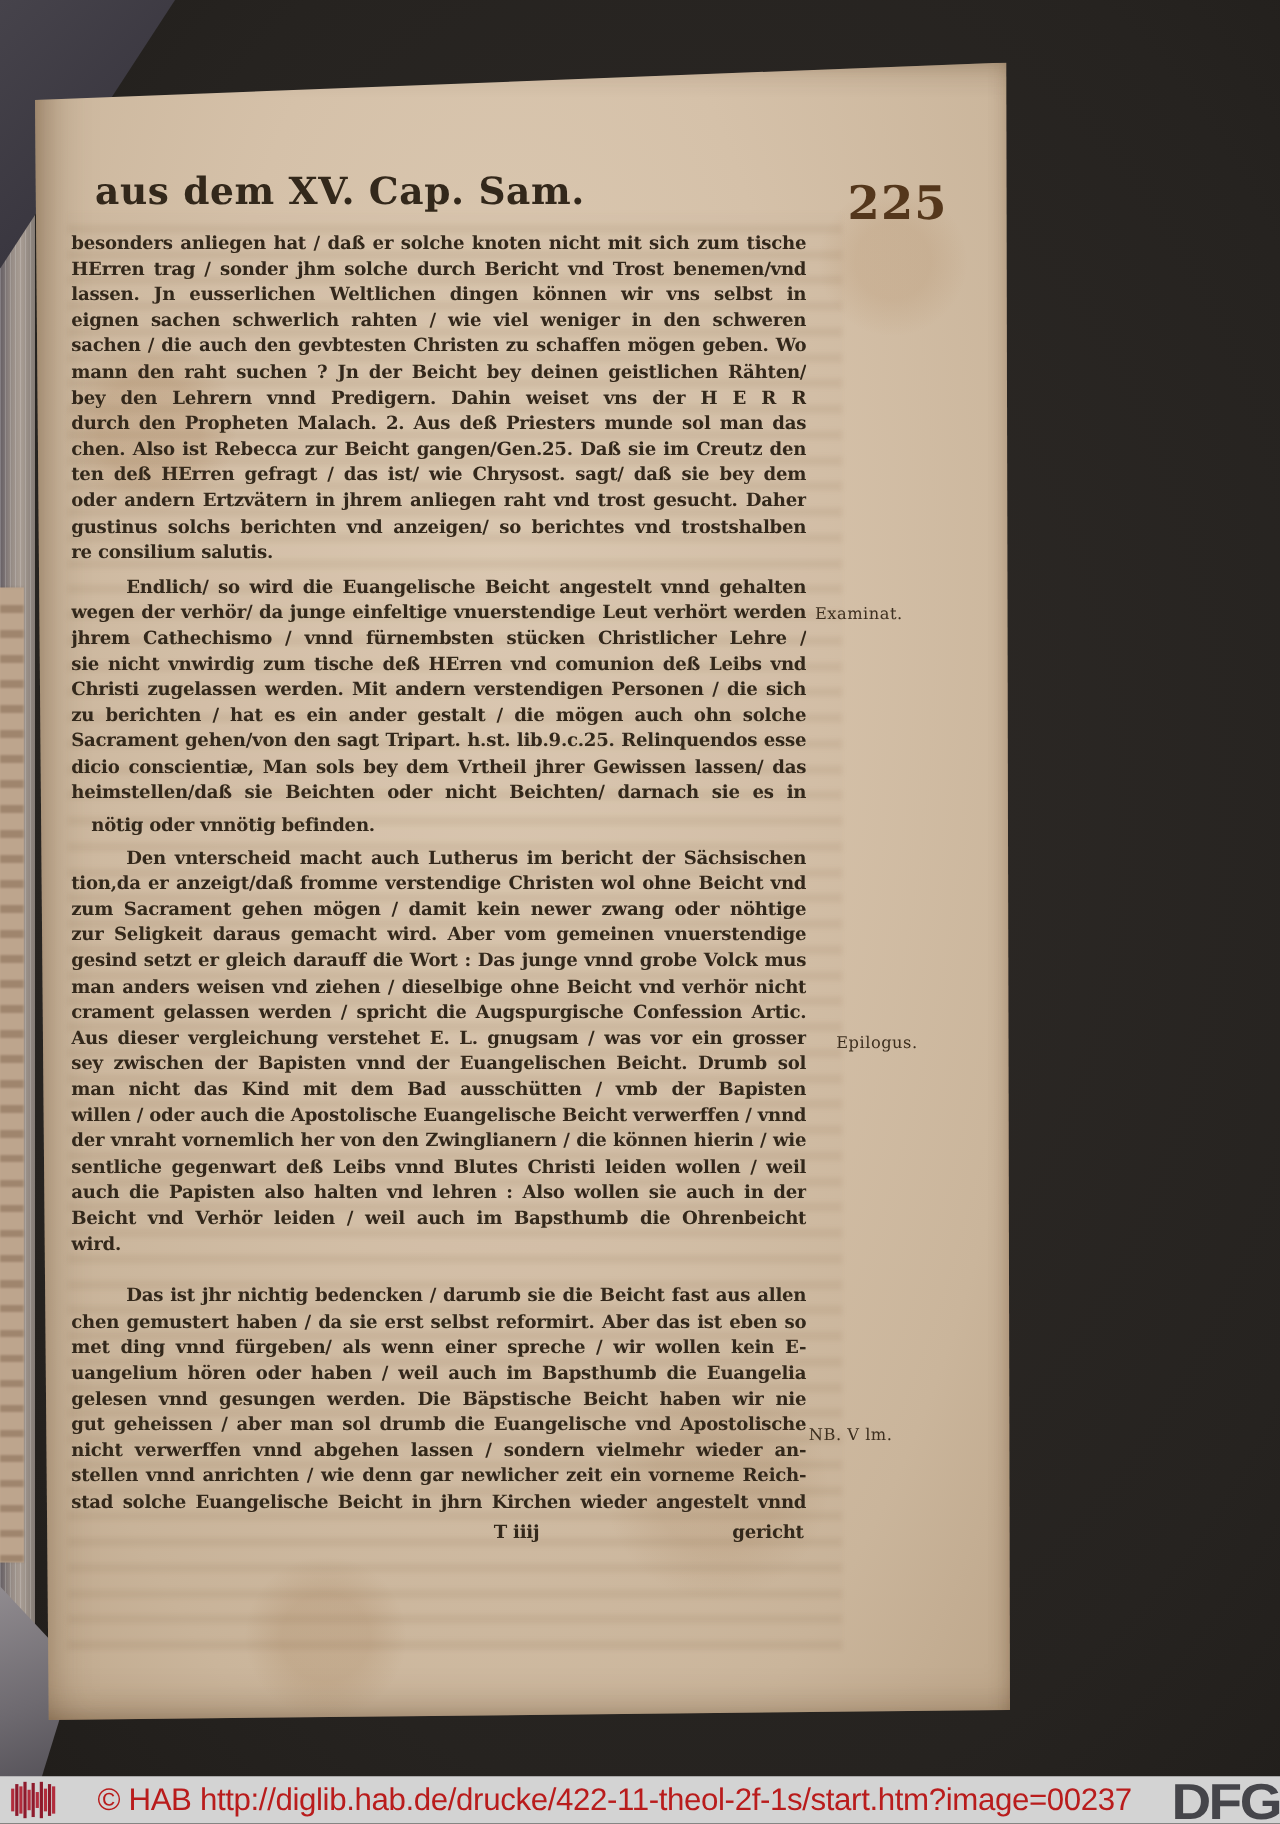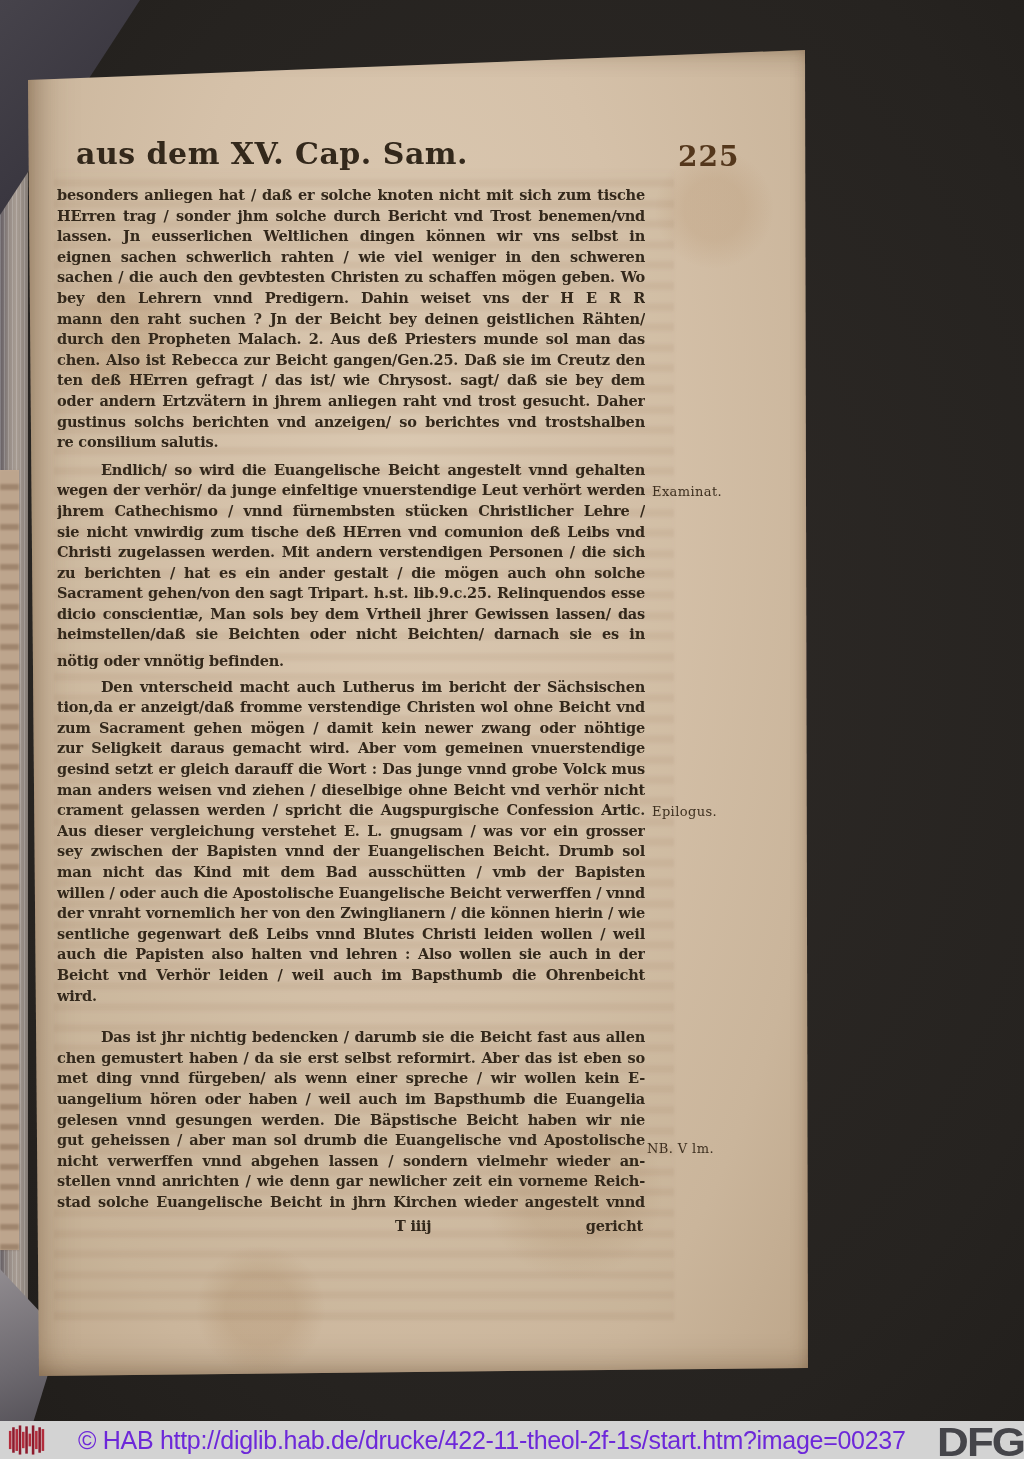--- a/index.html
+++ b/index.html
@@ -39,46 +39,46 @@
     radial-gradient(circle at 88% 12%, rgba(150,100,50,.12) 0 30px, transparent 60px),
     radial-gradient(circle at 70% 86%, rgba(140,95,48,.10) 0 50px, transparent 90px),
     radial-gradient(circle at 30% 95%, rgba(140,95,48,.14) 0 35px, transparent 65px);}
   .ghost{position:absolute;left:28px;top:120px;width:620px;height:1150px;filter:blur(1.6px);
     background:repeating-linear-gradient(0deg,rgba(118,84,52,.09) 0 8px,rgba(118,84,52,.015) 8px 20.6px);}
 
   
   .running-title{position:absolute;left:50px;top:86px;width:600px;text-align:left;
     font-size:30px;font-weight:bold;color:#33281b;letter-spacing:.5px;}
   .page-number{position:absolute;left:652px;top:90px;width:90px;
-    font-size:28px;font-weight:bold;color:#54371c;letter-spacing:1px;}
+    font-size:37px;font-weight:bold;color:#54371c;letter-spacing:1px;}
 
   
   .body-text{position:absolute;left:31px;top:135px;width:588px;
     font-size:14.5px;line-height:20.6px;font-weight:700;color:#33281b;letter-spacing:-0.2px;}
   .tline{text-align:justify;text-align-last:justify;height:20.6px;overflow:hidden;}
   .tline.lastleft{text-align-last:left;}
   .para{margin:0;}
   .para.after-gap{margin-bottom:7px;}
   .para.indent .tline:first-child{text-indent:44px;}
   .para.gap-before{margin-top:21px;}
-  .bline{margin:6px 0 5px;height:20.6px;overflow:hidden;}
+  .bline{margin:6px 16px 5px;height:20.6px;overflow:hidden;}
   .sigrow{margin-top:3px;display:flex;justify-content:space-between;padding-left:338px;padding-right:2px;}
 
   
   .mnote{position:absolute;left:626px;width:110px;font-size:13px;font-weight:400;
     color:#3d2f1f;letter-spacing:.4px;}
   .mnote-1{top:434px;}
-  .mnote-2{top:754px;}
+  .mnote-2{top:777px;margin-left:17px;}
   .mnote-3{top:1091px;left:621px;}
 
   
   .footer{position:absolute;left:0;bottom:0;width:1024px;height:38px;background:#d3d3d3;
     display:flex;align-items:center;font-family:"Liberation Sans",sans-serif;}
   .hab-icon{margin-left:8px;flex:0 0 auto;}
-  .attr{margin-left:30px;font-size:25px;color:#6d28d9;letter-spacing:-0.3px;white-space:nowrap;}
+  .attr{margin-left:30px;font-size:25px;color:#b91c1c;letter-spacing:-0.3px;white-space:nowrap;}
   .dfg{position:absolute;right:0px;bottom:-6px;font-size:44px;font-weight:800;color:#45454a;
     letter-spacing:-2px;font-family:"Liberation Sans",sans-serif;transform:scaleY(.92);transform-origin:bottom;}
 </style>
 </head>
 <body>
 
 <div class="backdrop"></div>
 <div class="page-stack"></div>
 <div class="prev-page-sliver"></div>
 <div class="corner-wedge-top"></div>
@@ -91,22 +91,22 @@
   <div class="running-title">aus dem XV. Cap. Sam.</div>
   <div class="page-number">225</div>
 
   <div class="body-text">
     <div class="para after-gap">
         <div class="tline">besonders anliegen hat / daß er solche knoten nicht mit sich zum tische deß</div>
         <div class="tline">HErren trag / sonder jhm solche durch Bericht vnd Trost benemen/vnd ausreden</div>
         <div class="tline">lassen.  Jn eusserlichen Weltlichen dingen können wir vns selbst in</div>
         <div class="tline">eignen sachen schwerlich rahten / wie viel weniger in den schweren gewissens</div>
         <div class="tline">sachen / die auch den gevbtesten Christen zu schaffen mögen geben.  Wo soll</div>
+        <div class="tline">mann den raht suchen ?  Jn der Beicht bey deinen geistlichen Rähten/</div>
         <div class="tline">bey den Lehrern vnnd Predigern.  Dahin weiset vns der H E R R</div>
-        <div class="tline">mann den raht suchen ?  Jn der Beicht bey deinen geistlichen Rähten/</div>
         <div class="tline">durch den Propheten Malach. 2. Aus deß Priesters munde sol man das gesetz su-</div>
         <div class="tline">chen. Also ist Rebecca zur Beicht gangen/Gen.25. Daß sie im Creutz den Prophe-</div>
         <div class="tline">ten deß HErren gefragt / das ist/ wie Chrysost. sagt/ daß sie bey dem Melchisedeck/</div>
         <div class="tline">oder andern Ertzvätern in jhrem anliegen raht vnd trost gesucht. Daher nennet Au-</div>
         <div class="tline">gustinus solchs berichten vnd anzeigen/ so berichtes vnd trostshalben geschicht/ ini-</div>
         <div class="tline lastleft">re consilium salutis.</div>
       </div>
     <div class="para indent">
         <div class="tline">Endlich/ so wird die Euangelische Beicht angestelt vnnd gehalten</div>
         <div class="tline">wegen der verhör/ da junge einfeltige vnuerstendige Leut verhört werden in</div>

